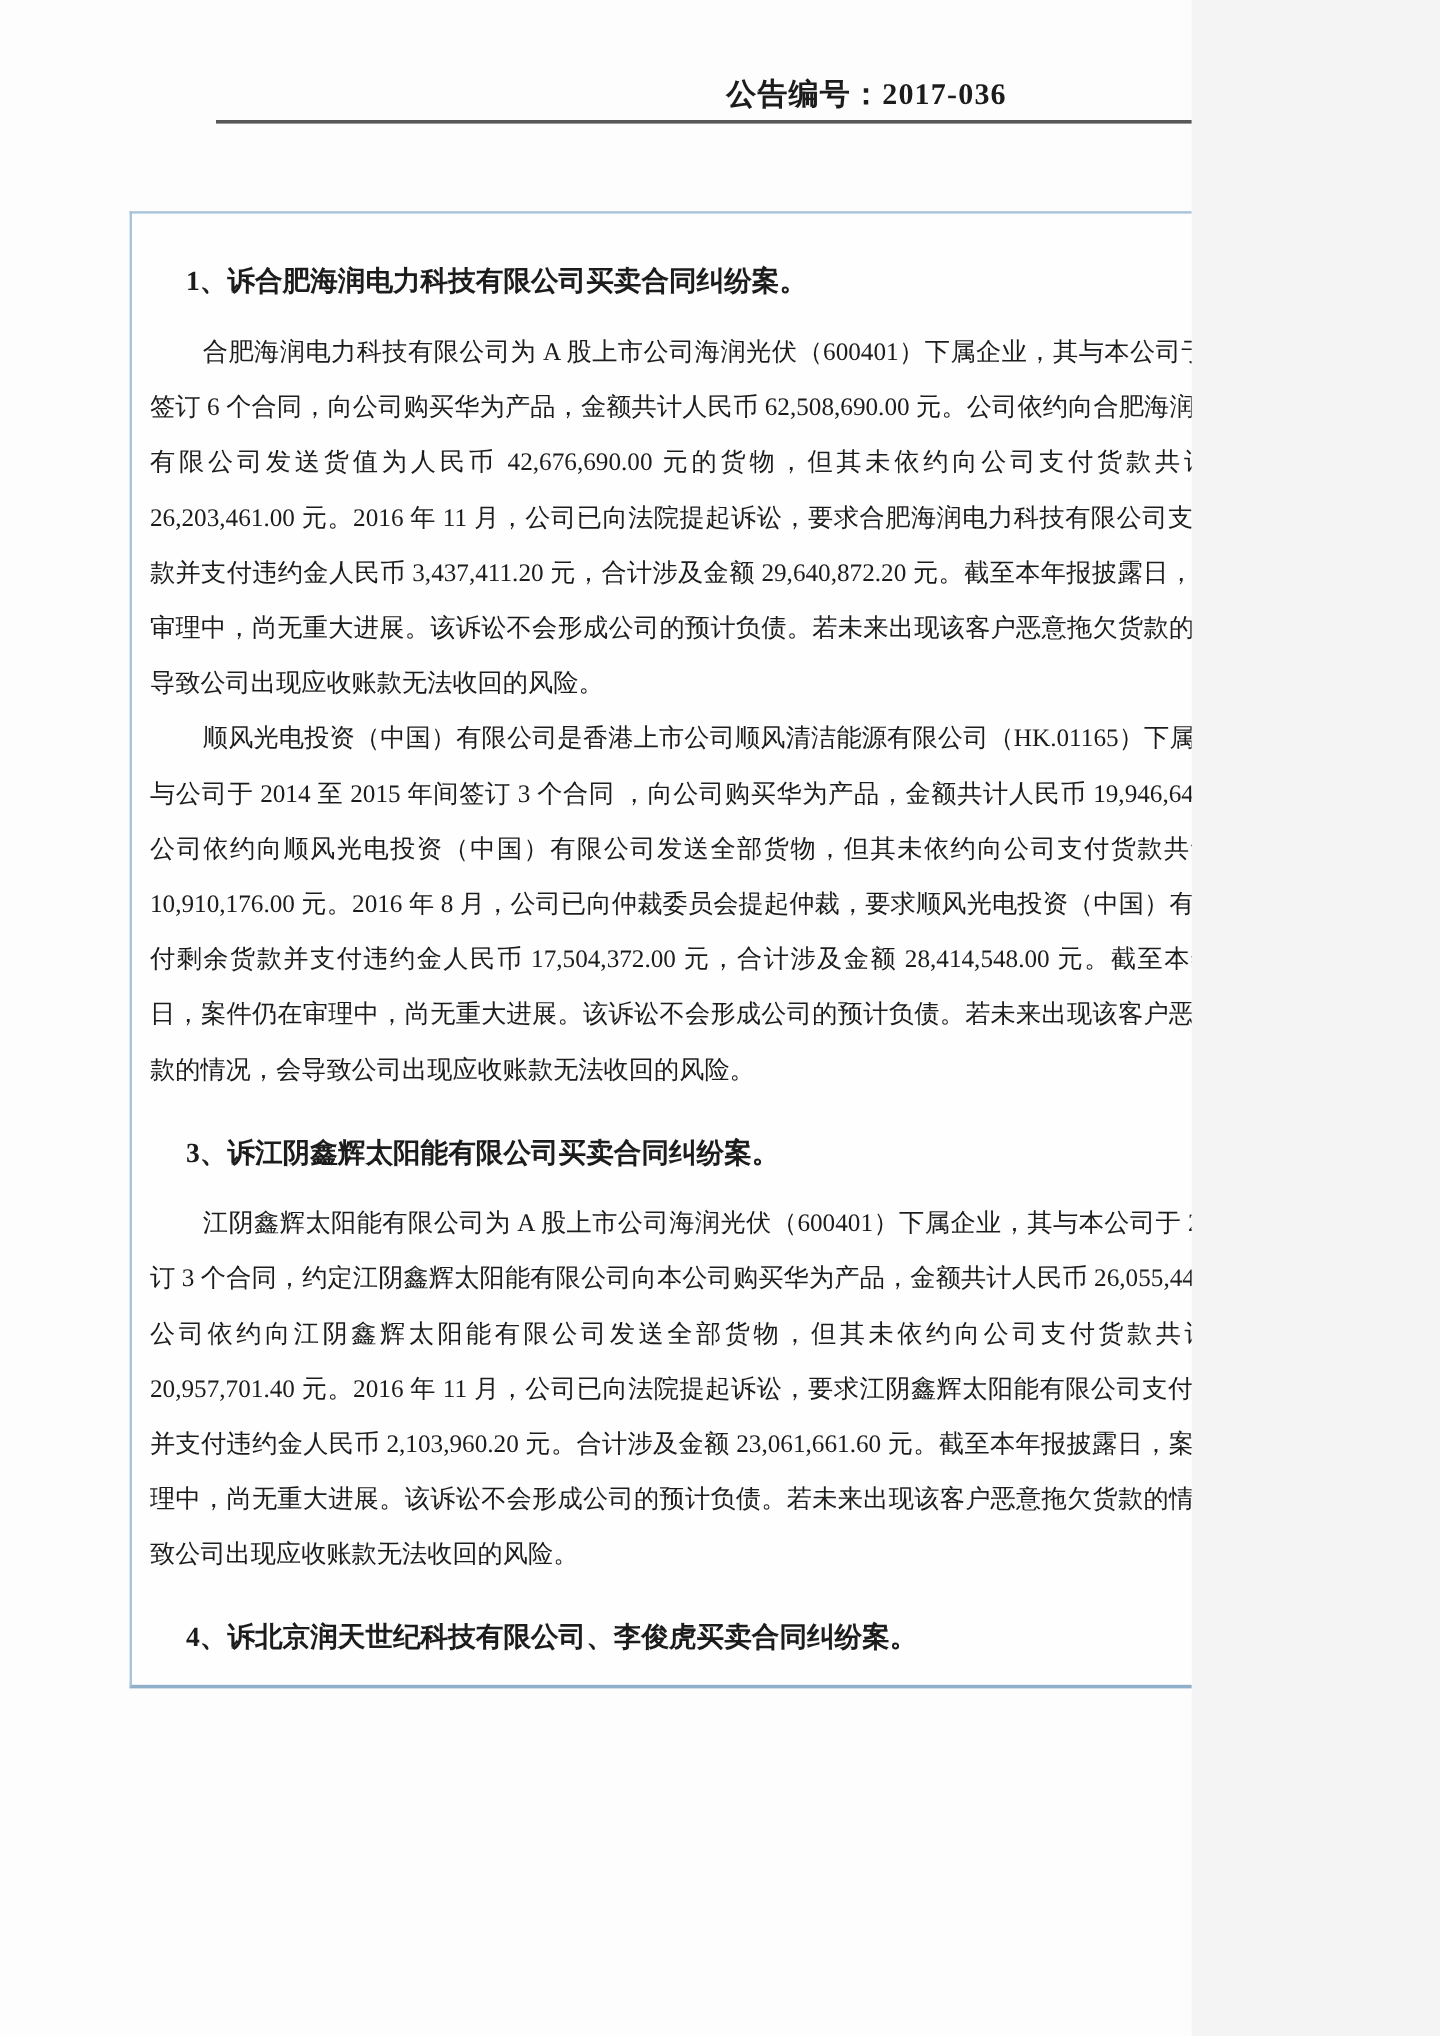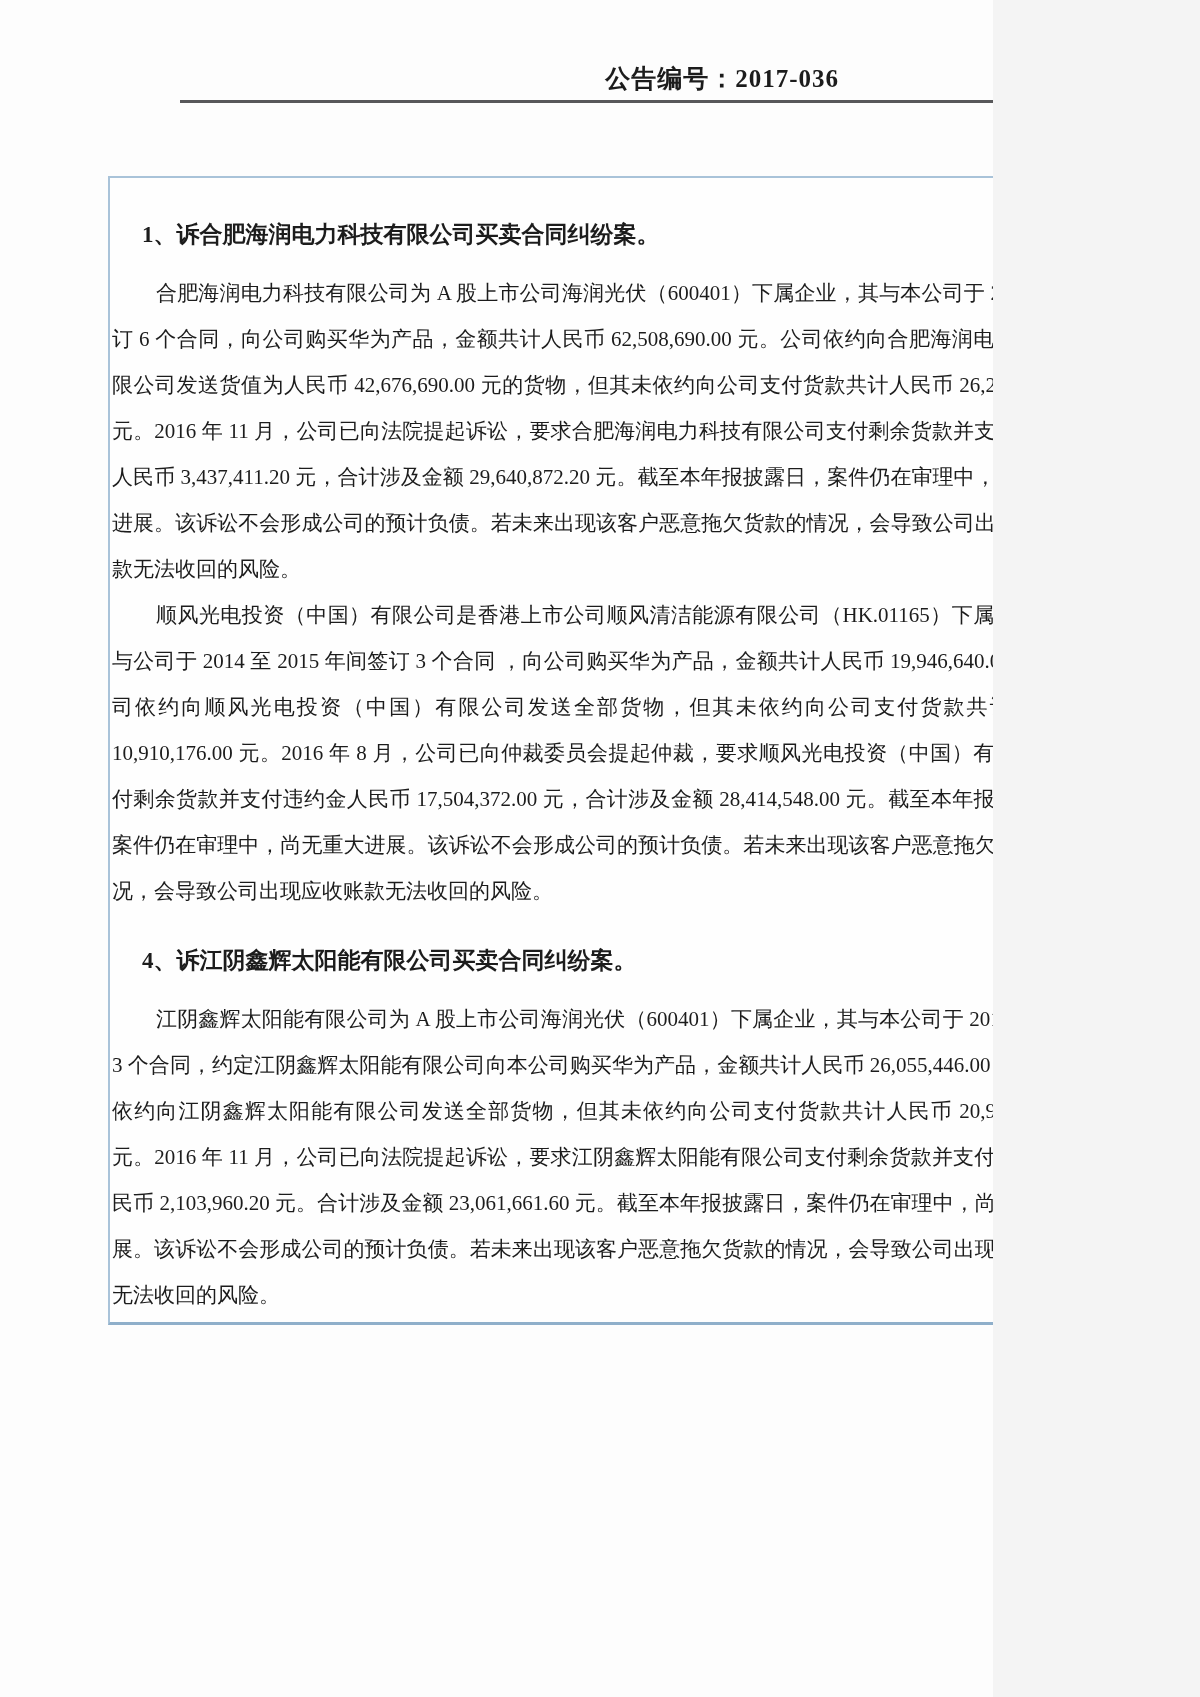--- a/index.html
+++ b/index.html
@@ -38,21 +38,21 @@
     white-space:nowrap;
   }
   .cases-box{
     position:absolute;
     top:176px;left:108px;
     width:982px;
     box-sizing:border-box;
     background:#fefefe;
     border:2px solid var(--box_border,#a9c3d9);
     border-bottom:3px solid var(--box_border_bottom,#8fafca);
-    padding:10px 8px 4px 2px;
+    padding:10px 8px 4px 15px;
   }
   .case-title{
     margin:24px 0 12px 0;
     font-size:23px;
     font-weight:bold;
     line-height:46px;
     text-indent:30px;
   }
   .case-body{
     margin:0;
@@ -73,19 +73,20 @@
   <div class="header-rule"></div>
 
 
   <div class="cases-box">
 
     <h3 class="case-title">1、诉合肥海润电力科技有限公司买卖合同纠纷案。</h3>
     <p class="case-body">合肥海润电力科技有限公司为 A 股上市公司海润光伏（600401）下属企业，其与本公司于 2015 年签订 6 个合同，向公司购买华为产品，金额共计人民币 62,508,690.00 元。公司依约向合肥海润电力科技有限公司发送货值为人民币 42,676,690.00 元的货物，但其未依约向公司支付货款共计人民币 26,203,461.00 元。2016 年 11 月，公司已向法院提起诉讼，要求合肥海润电力科技有限公司支付剩余货款并支付违约金人民币 3,437,411.20 元，合计涉及金额 29,640,872.20 元。截至本年报披露日，案件仍在审理中，尚无重大进展。该诉讼不会形成公司的预计负债。若未来出现该客户恶意拖欠货款的情况，会导致公司出现应收账款无法收回的风险。</p>
 
     <p class="case-body">顺风光电投资（中国）有限公司是香港上市公司顺风清洁能源有限公司（HK.01165）下属企业，其与公司于 2014 至 2015 年间签订 3 个合同 ，向公司购买华为产品，金额共计人民币 19,946,640.00 元。公司依约向顺风光电投资（中国）有限公司发送全部货物，但其未依约向公司支付货款共计人民币 10,910,176.00 元。2016 年 8 月，公司已向仲裁委员会提起仲裁，要求顺风光电投资（中国）有限公司支付剩余货款并支付违约金人民币 17,504,372.00 元，合计涉及金额 28,414,548.00 元。截至本年报披露日，案件仍在审理中，尚无重大进展。该诉讼不会形成公司的预计负债。若未来出现该客户恶意拖欠货款的情况，会导致公司出现应收账款无法收回的风险。</p>
 
-    <h3 class="case-title">4、诉江阴鑫辉太阳能有限公司买卖合同纠纷案。</h3>
+    <h3 class="case-title">3、诉江阴鑫辉太阳能有限公司买卖合同纠纷案。</h3>
     <p class="case-body">江阴鑫辉太阳能有限公司为 A 股上市公司海润光伏（600401）下属企业，其与本公司于 2015 年签订 3 个合同，约定江阴鑫辉太阳能有限公司向本公司购买华为产品，金额共计人民币 26,055,446.00 元。公司依约向江阴鑫辉太阳能有限公司发送全部货物，但其未依约向公司支付货款共计人民币 20,957,701.40 元。2016 年 11 月，公司已向法院提起诉讼，要求江阴鑫辉太阳能有限公司支付剩余货款并支付违约金人民币 2,103,960.20 元。合计涉及金额 23,061,661.60 元。截至本年报披露日，案件仍在审理中，尚无重大进展。该诉讼不会形成公司的预计负债。若未来出现该客户恶意拖欠货款的情况，会导致公司出现应收账款无法收回的风险。</p>
 
+    <h3 class="case-title">4、诉北京润天世纪科技有限公司、李俊虎买卖合同纠纷案。</h3>
 
   </div>
 
 </div>
 
 </body></html>

